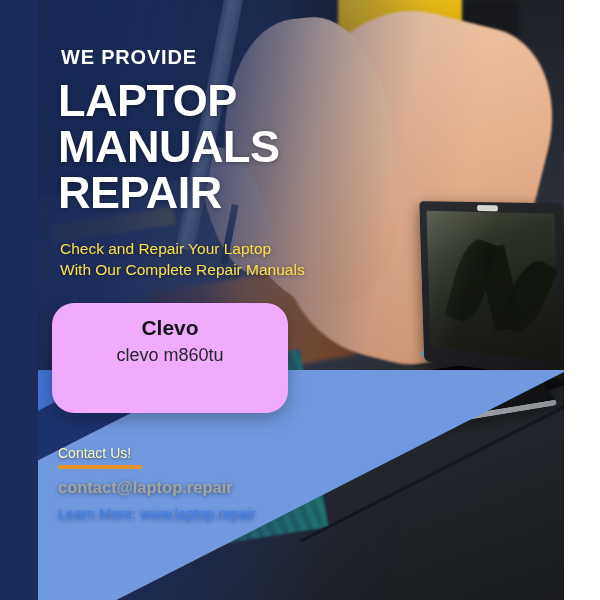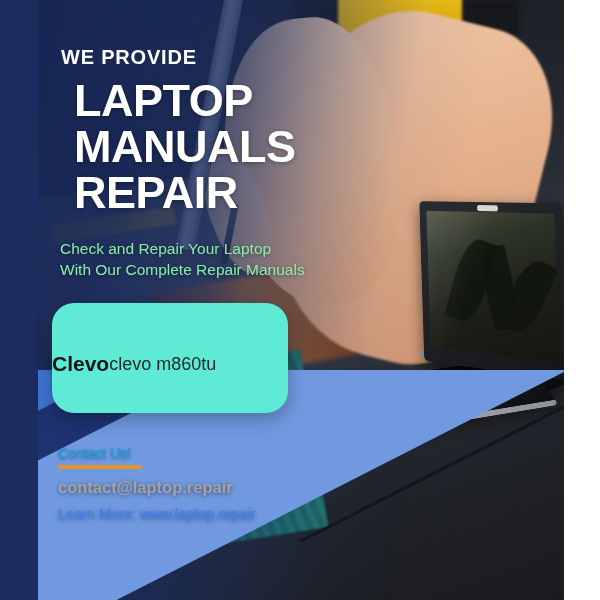--- a/index.html
+++ b/index.html
@@ -355,48 +355,48 @@
     left: 61px; top: 47px;
     font-size: 20px;
     font-weight: bold;
     color: #ffffff;
     letter-spacing: .8px;
     line-height: 1;
   }
 
   .headline {
     position: absolute;
-    left: 74px; top: 78px;
+    left: 58px; top: 78px;
     font-size: 45px;
     font-weight: bold;
     color: #ffffff;
     line-height: 46px;
     letter-spacing: -0.5px;
     text-shadow: 0 1px 5px rgba(0,0,0,.35);
   }
   .headline div { white-space: nowrap; }
 
   .subtitle {
     position: absolute;
     left: 60px; top: 238px;
     font-size: 15.5px;
-    color: #86efac;
+    color: #fde047;
     line-height: 21px;
     text-shadow: 0 1px 4px rgba(0,0,0,.45);
   }
 
   .card {
     position: absolute;
     left: 52px; top: 303px;
     width: 236px; height: 110px;
-    background: #5eead4;
+    background: #f0abfc;
     border-radius: 22px;
     box-shadow: 0 6px 18px rgba(0,0,0,.28);
     display: flex;
-    flex-direction: row;
+    flex-direction: column;
     align-items: center;
     padding-top: 11px;
     box-sizing: border-box;
   }
   .card-title {
     font-size: 21px;
     font-weight: bold;
     color: #111217;
     line-height: 28px;
   }
@@ -406,21 +406,21 @@
     line-height: 26px;
   }
 
   .contact {
     position: absolute;
     left: 58px; top: 444px;
     color: #ffffff;
   }
   .contact-label {
     font-size: 14px;
-    color: #0ea5e9;
+    color: #fef9c3;
     line-height: 18px;
     text-shadow: 0 1px 3px rgba(0,0,0,.5);
   }
   .contact-rule {
     width: 84px; height: 4px;
     background: #e8932a;
     margin: 3px 0 7px 0;
     border-radius: 1px;
   }
   .contact-email {

